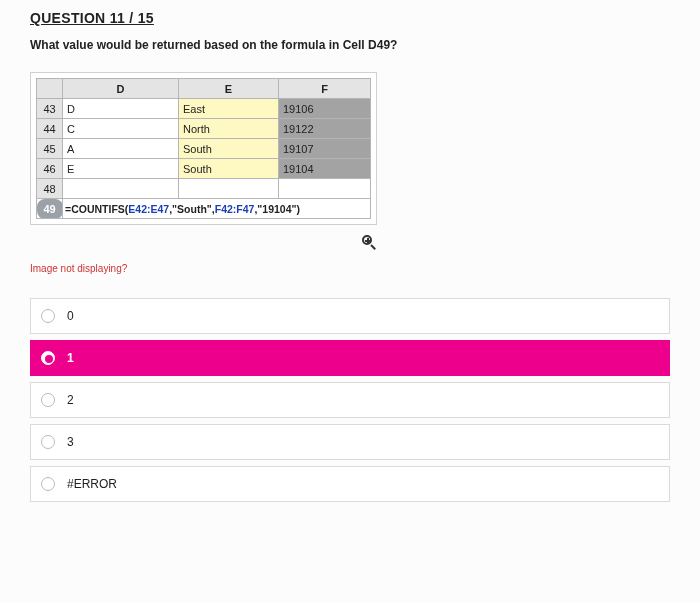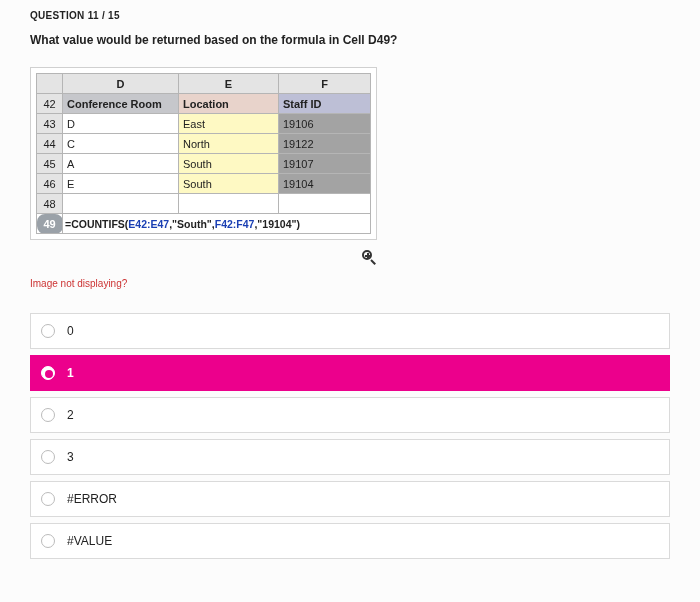--- a/index.html
+++ b/index.html
@@ -9,23 +9,24 @@
     background: #fcfcfc;
     width: 700px;
     height: 602px;
     overflow: hidden;
     padding: 8px 18px 0 18px;
     font-size: 12px;
     color: #222;
   }
   .qnum {
     font-weight: bold;
-    font-size: 10px;
+    font-size: 14px;
     letter-spacing: 0.3px;
     margin: 2px 0 12px 12px;
+    text-decoration: underline;
   }
   .prompt {
     font-weight: bold;
     font-size: 12px;
     margin: 0 0 20px 12px;
   }
   .sheet-wrap {
     border: 1px solid #d0d0d0;
     display: inline-block;
     padding: 5px;
@@ -187,26 +188,20 @@
     <thead>
       <tr>
         <th class="rowh"></th>
         <th class="colh">D</th>
         <th class="colh">E</th>
         <th class="colh">F</th>
       </tr>
     </thead>
     <tbody id="sheet-body">
         <tr>
-          <th class="rowh">42</th>
-          <td class="hdrD">Conference Room</td>
-          <td class="hdrE">Location</td>
-          <td class="hdrF">Staff ID</td>
-        </tr>
-        <tr>
           <th class="rowh">43</th>
           <td class="colD">D</td>
           <td class="colE">East</td>
           <td class="colF">19106</td>
         </tr>
         <tr>
           <th class="rowh">44</th>
           <td class="colD">C</td>
           <td class="colE">North</td>
           <td class="colF">19122</td>
@@ -259,20 +254,16 @@
       <span>2</span>
     </div>
     <div class="opt">
       <span class="radio"></span>
       <span>3</span>
     </div>
     <div class="opt">
       <span class="radio"></span>
       <span>#ERROR</span>
     </div>
-    <div class="opt">
-      <span class="radio"></span>
-      <span>#VALUE</span>
-    </div>
   </div>
 
 
 
 
 </body></html>

